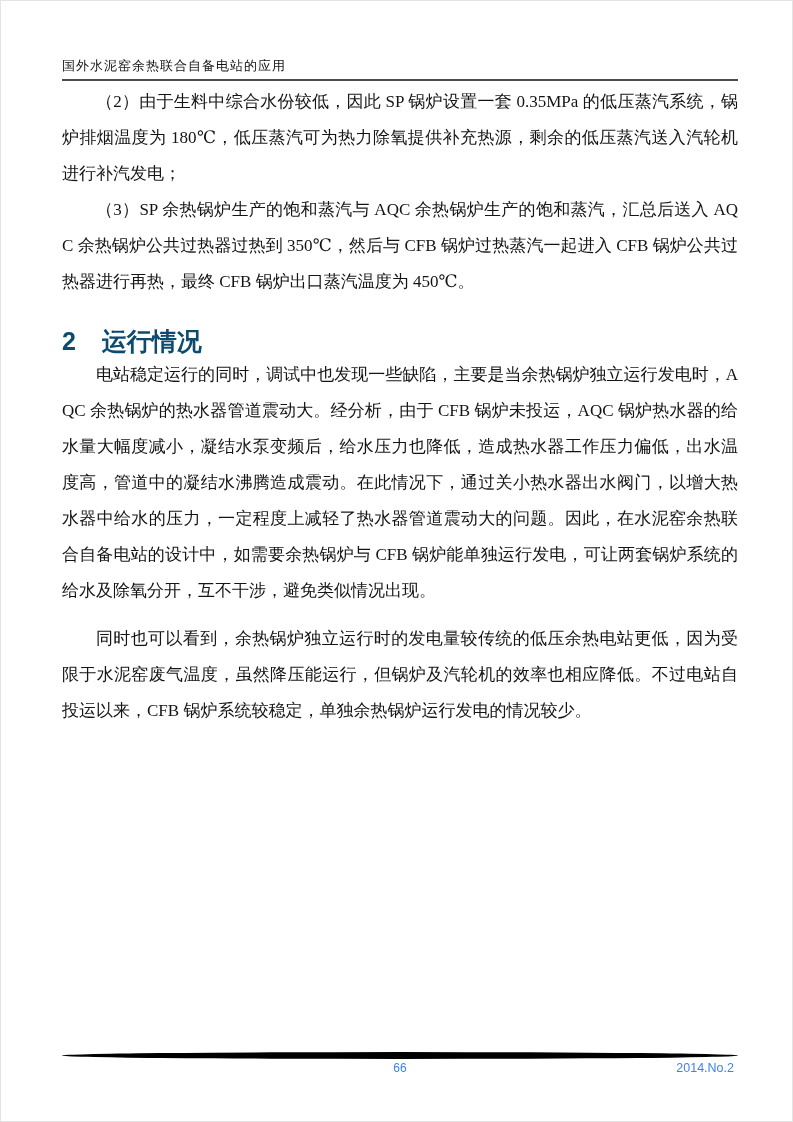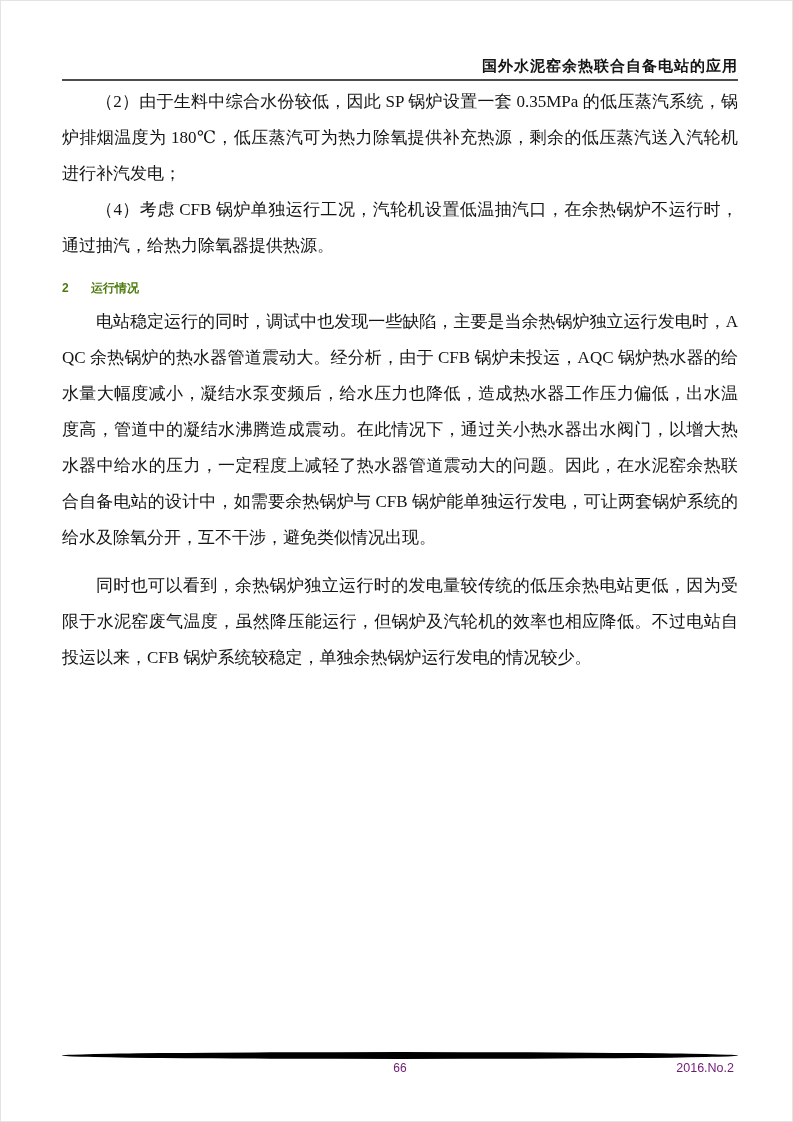--- a/index.html
+++ b/index.html
@@ -15,23 +15,23 @@
     font-family: "Liberation Serif", "DejaVu Serif", serif;
     color: #141414;
   }
 
   
   .running-head {
     position: absolute;
     top: 57px;
     left: 62px;
     right: 55px;
-    text-align: right;
-    font-size: 15px;
-    font-weight: 700;
+    text-align: left;
+    font-size: 13px;
+    font-weight: 400;
     letter-spacing: 1px;
     line-height: 18px;
   }
   .head-rule {
     position: absolute;
     top: 79px;
     left: 62px;
     right: 55px;
     height: 0;
     border-top: 2px solid #4d4d4d;
@@ -46,45 +46,45 @@
   }
   .content p {
     margin: 0;
     font-size: 17px;
     line-height: 36px;
     text-align: justify;
     text-indent: 2em;
     word-break: break-all;
   }
   .section-heading {
-    margin: 9px 0 1px 0;
+    margin: 26px 0 1px 0;
     font-family: "Liberation Sans", "DejaVu Sans", sans-serif;
     font-weight: bold;
-    font-size: 12px;
+    font-size: 25px;
     line-height: 30px;
-    color: #4d7c0f;
+    color: #0c4a6e;
   }
   .section-heading .sec-num { display: inline-block; }
   .section-heading .sec-title { display: inline-block; margin-left: 19px; }
   .para-gap { margin-top: 12px !important; }
 
   
   .footer {
     position: absolute;
     left: 62px;
     right: 55px;
     top: 1051px;
   }
   .lens-rule { display: block; width: 100%; height: 9px; }
   .footer-row {
     position: relative;
     height: 16px;
     margin-top: 1px;
     font-family: "Liberation Sans", "DejaVu Sans", sans-serif;
-    color: #701a75;
+    color: #3b82f6;
   }
   .page-num {
     position: absolute;
     left: 0; right: 0;
     text-align: center;
     font-size: 12px;
     line-height: 15px;
   }
   .issue-label {
     position: absolute;
@@ -97,34 +97,34 @@
 </head>
 <body>
 
 <div class="page">
 
   <div class="running-head">国外水泥窑余热联合自备电站的应用</div>
   <div class="head-rule"></div>
 
   <div class="content">
     <p>（2）由于生料中综合水份较低，因此 SP 锅炉设置一套 0.35MPa 的低压蒸汽系统，锅炉排烟温度为 180℃，低压蒸汽可为热力除氧提供补充热源，剩余的低压蒸汽送入汽轮机进行补汽发电；</p>
-    <p>（4）考虑 CFB 锅炉单独运行工况，汽轮机设置低温抽汽口，在余热锅炉不运行时，通过抽汽，给热力除氧器提供热源。</p>
+    <p>（3）SP 余热锅炉生产的饱和蒸汽与 AQC 余热锅炉生产的饱和蒸汽，汇总后送入 AQC 余热锅炉公共过热器过热到 350℃，然后与 CFB 锅炉过热蒸汽一起进入 CFB 锅炉公共过热器进行再热，最终 CFB 锅炉出口蒸汽温度为 450℃。</p>
 
     <h2 class="section-heading">
       <span class="sec-num">2</span>
       <span class="sec-title">运行情况</span>
     </h2>
 
     <p>电站稳定运行的同时，调试中也发现一些缺陷，主要是当余热锅炉独立运行发电时，AQC 余热锅炉的热水器管道震动大。经分析，由于 CFB 锅炉未投运，AQC 锅炉热水器的给水量大幅度减小，凝结水泵变频后，给水压力也降低，造成热水器工作压力偏低，出水温度高，管道中的凝结水沸腾造成震动。在此情况下，通过关小热水器出水阀门，以增大热水器中给水的压力，一定程度上减轻了热水器管道震动大的问题。因此，在水泥窑余热联合自备电站的设计中，如需要余热锅炉与 CFB 锅炉能单独运行发电，可让两套锅炉系统的给水及除氧分开，互不干涉，避免类似情况出现。</p>
     <p class="para-gap">同时也可以看到，余热锅炉独立运行时的发电量较传统的低压余热电站更低，因为受限于水泥窑废气温度，虽然降压能运行，但锅炉及汽轮机的效率也相应降低。不过电站自投运以来，CFB 锅炉系统较稳定，单独余热锅炉运行发电的情况较少。</p>
   </div>
 
   <div class="footer">
     <svg class="lens-rule" viewBox="0 0 676 9" preserveAspectRatio="none">
       <ellipse cx="338" cy="4.5" rx="338" ry="3.4" fill="#000000"></ellipse>
     </svg>
     <div class="footer-row">
       <span class="page-num">66</span>
-      <span class="issue-label">2016.No.2</span>
+      <span class="issue-label">2014.No.2</span>
     </div>
   </div>
 
 </div>
 
 </body></html>

